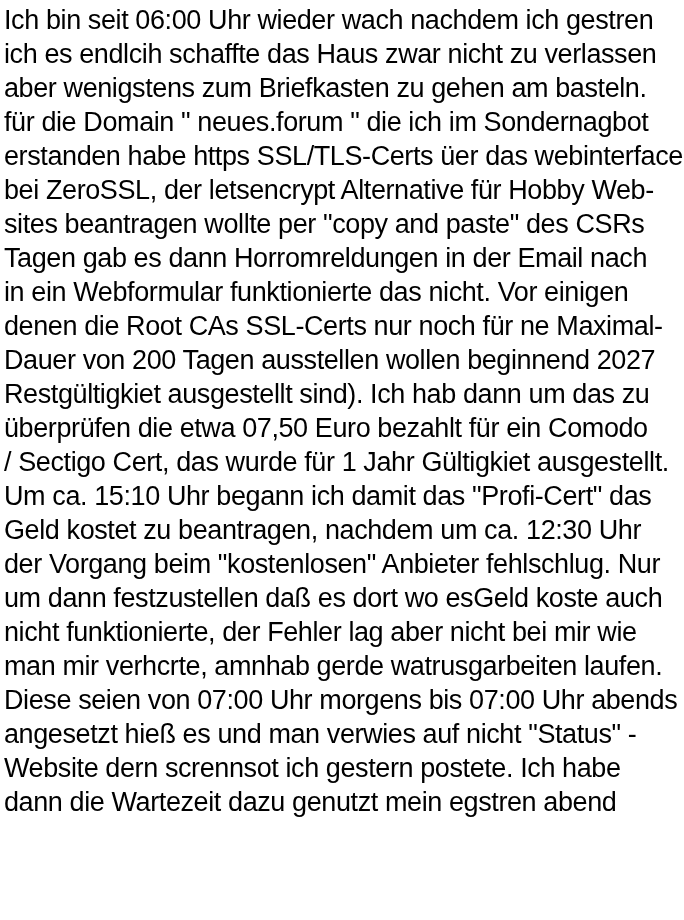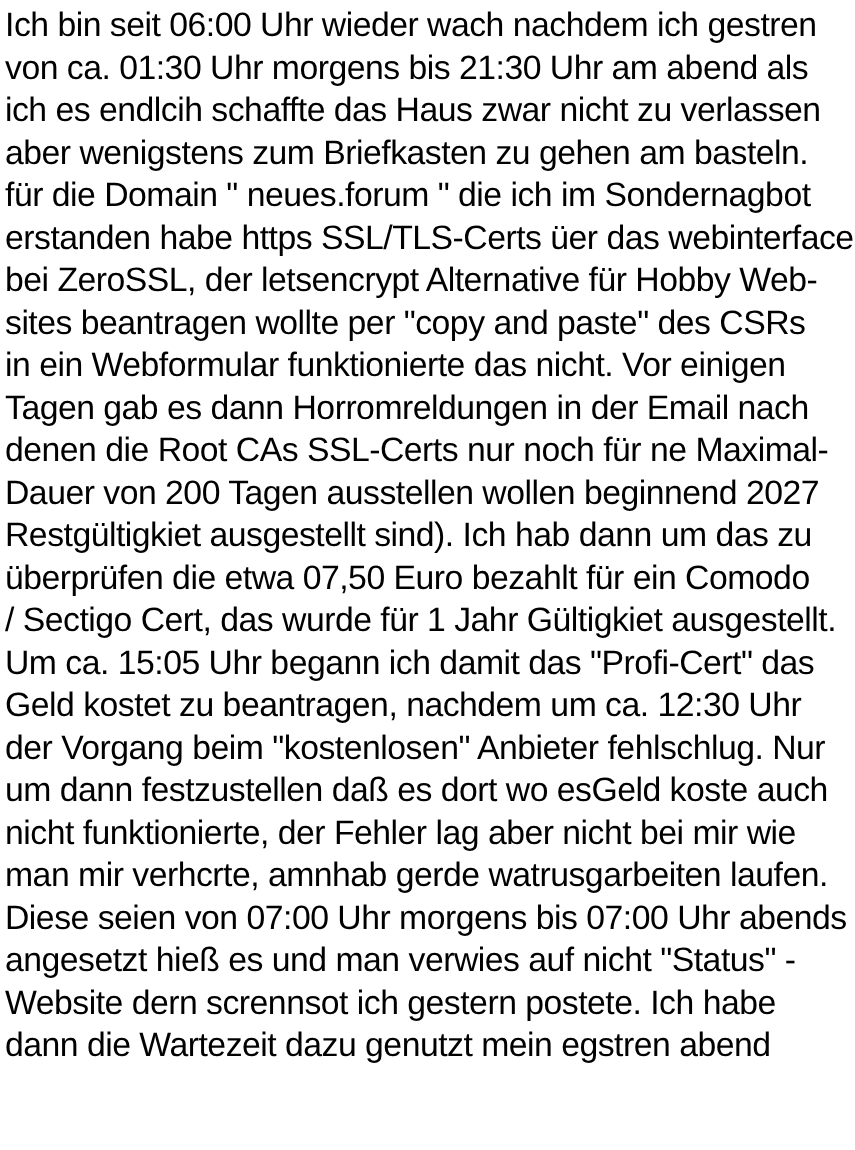--- a/index.html
+++ b/index.html
@@ -26,35 +26,34 @@
     white-space: pre;
     height: 34px;
   }
 </style>
 </head>
 <body>
 
 <div class="page">
   <div class="text-block">
     <div class="text-line">Ich bin seit 06:00 Uhr wieder wach nachdem ich gestren</div>
-    <div class="text-line">von ca. 01:30 Uhr morgens bis 21:30 Uhr am abend als</div>
     <div class="text-line">ich es endlcih schaffte das Haus zwar nicht zu verlassen</div>
     <div class="text-line">aber wenigstens zum Briefkasten zu gehen am basteln.</div>
     <div class="text-line">für die Domain " neues.forum " die ich im Sondernagbot</div>
     <div class="text-line">erstanden habe https SSL/TLS-Certs üer das webinterface</div>
     <div class="text-line">bei ZeroSSL, der letsencrypt Alternative für Hobby Web-</div>
     <div class="text-line">sites beantragen wollte per "copy and paste" des CSRs</div>
+    <div class="text-line">Tagen gab es dann Horromreldungen in der Email nach</div>
     <div class="text-line">in ein Webformular funktionierte das nicht. Vor einigen</div>
-    <div class="text-line">Tagen gab es dann Horromreldungen in der Email nach</div>
     <div class="text-line">denen die Root CAs SSL-Certs nur noch für ne Maximal-</div>
     <div class="text-line">Dauer von 200 Tagen ausstellen wollen beginnend 2027</div>
     <div class="text-line">Restgültigkiet ausgestellt sind). Ich hab dann um das zu</div>
     <div class="text-line">überprüfen die etwa 07,50 Euro bezahlt für ein Comodo</div>
     <div class="text-line">/ Sectigo Cert, das wurde für 1 Jahr Gültigkiet ausgestellt.</div>
-    <div class="text-line">Um ca. 15:05 Uhr begann ich damit das "Profi-Cert" das</div>
+    <div class="text-line">Um ca. 15:10 Uhr begann ich damit das "Profi-Cert" das</div>
     <div class="text-line">Geld kostet zu beantragen, nachdem um ca. 12:30 Uhr</div>
     <div class="text-line">der Vorgang beim "kostenlosen" Anbieter fehlschlug. Nur</div>
     <div class="text-line">um dann festzustellen daß es dort wo esGeld koste auch</div>
     <div class="text-line">nicht funktionierte, der Fehler lag aber nicht bei mir wie</div>
     <div class="text-line">man mir verhcrte, amnhab gerde watrusgarbeiten laufen.</div>
     <div class="text-line">Diese seien von 07:00 Uhr morgens bis 07:00 Uhr abends</div>
     <div class="text-line">angesetzt hieß es und man verwies auf nicht "Status" -</div>
     <div class="text-line">Website dern scrennsot ich gestern postete. Ich habe</div>
     <div class="text-line">dann die Wartezeit dazu genutzt mein egstren abend</div>
   </div>

